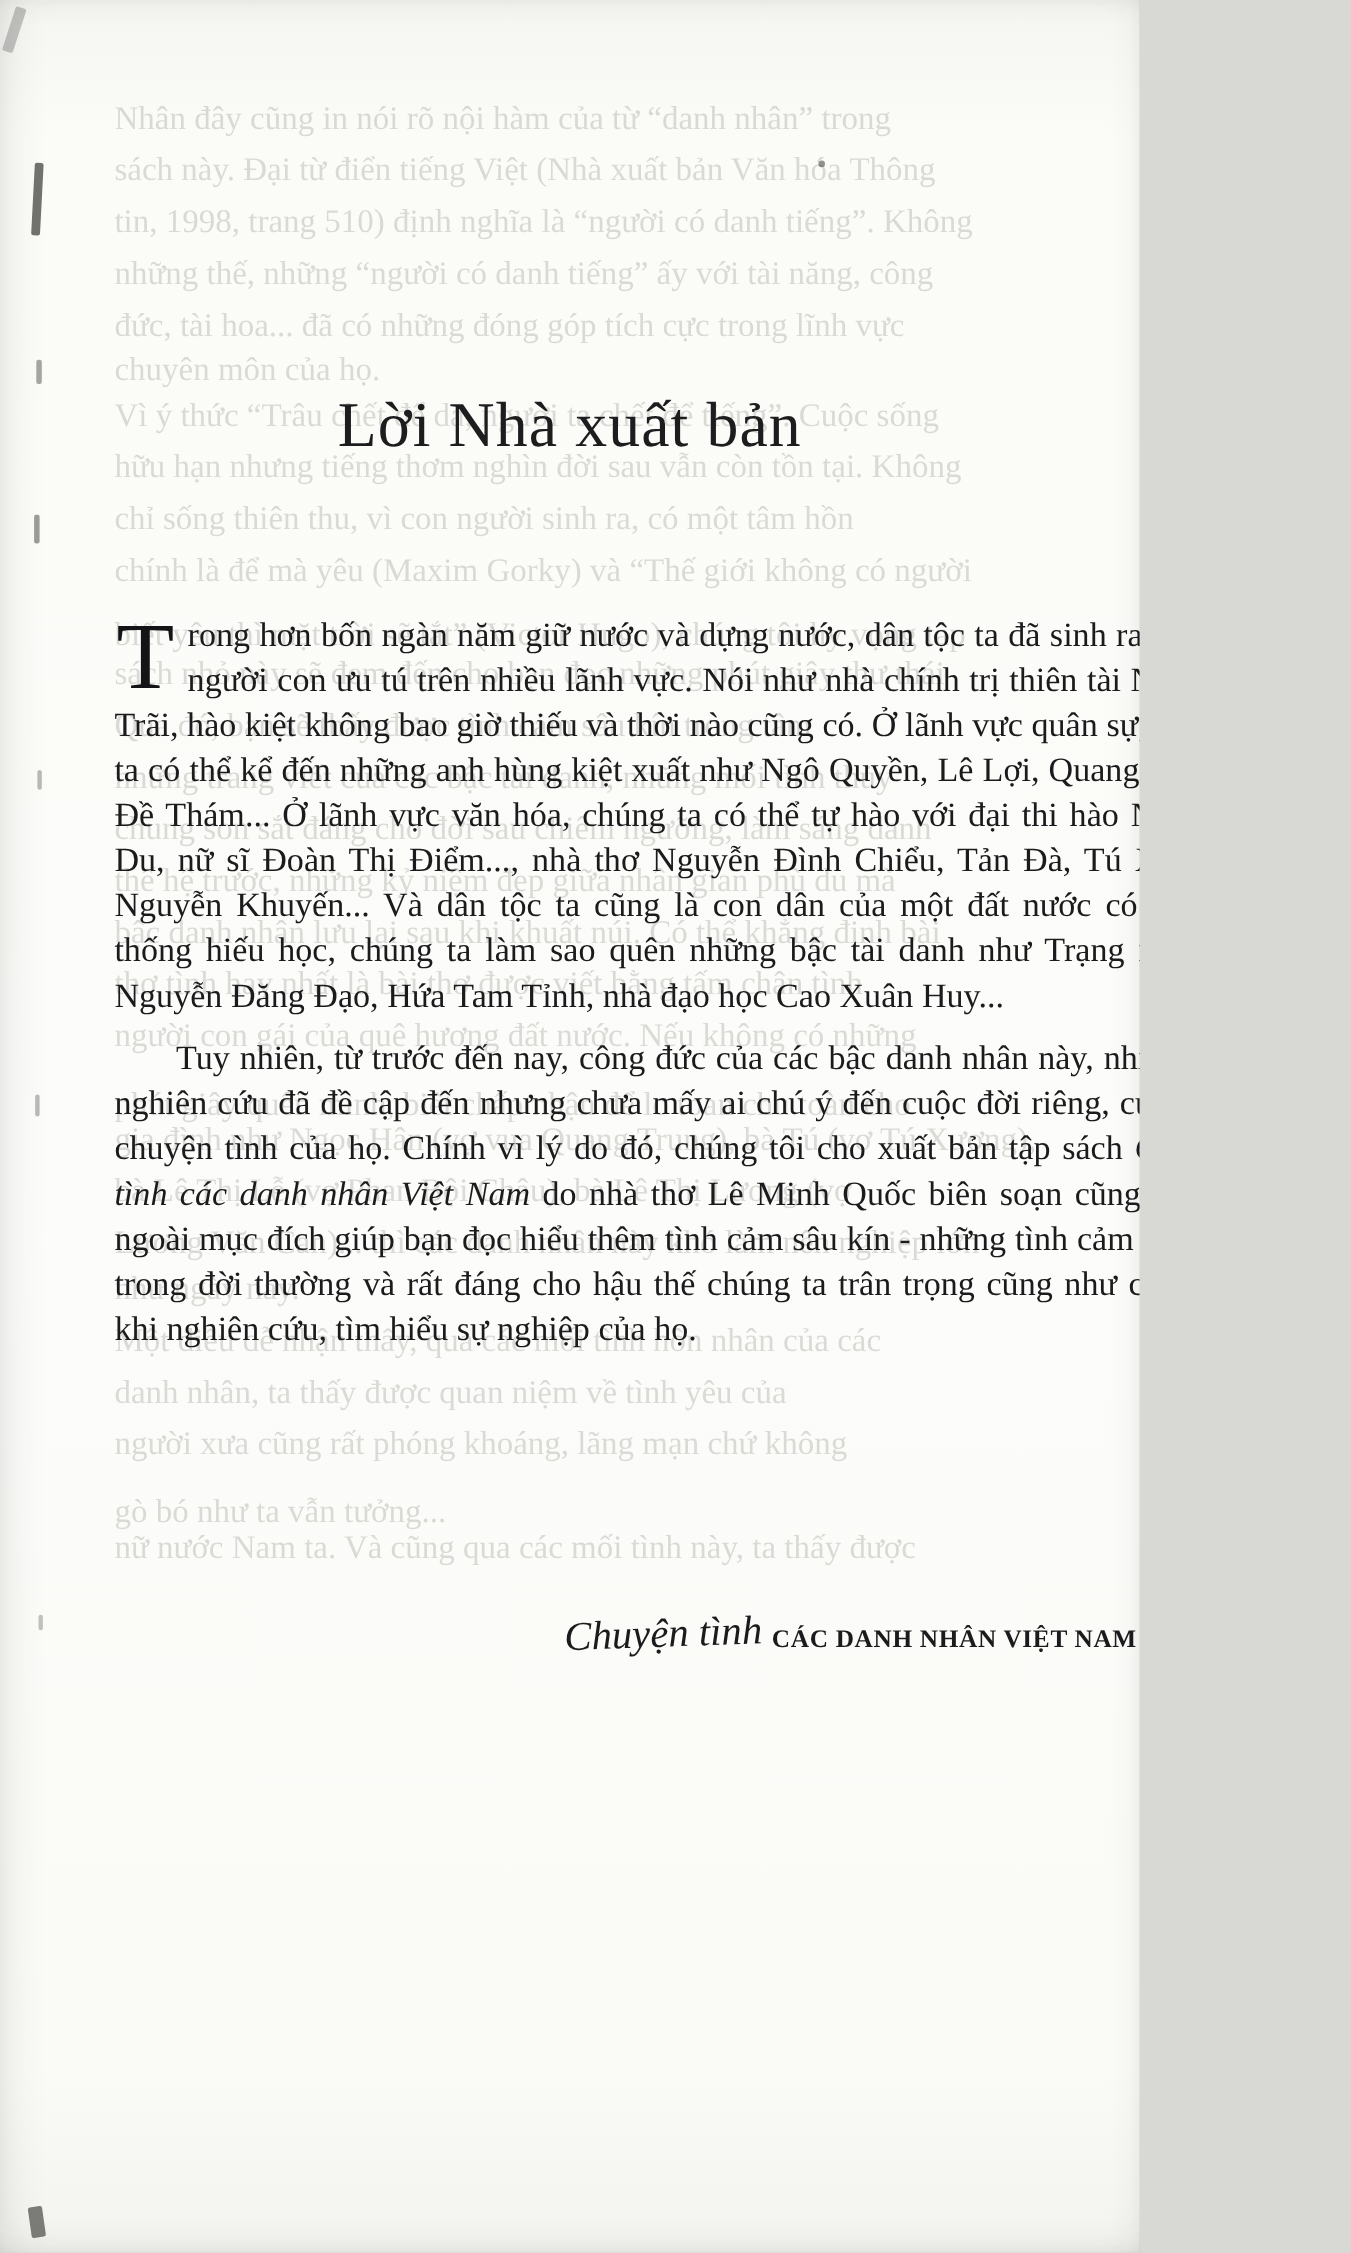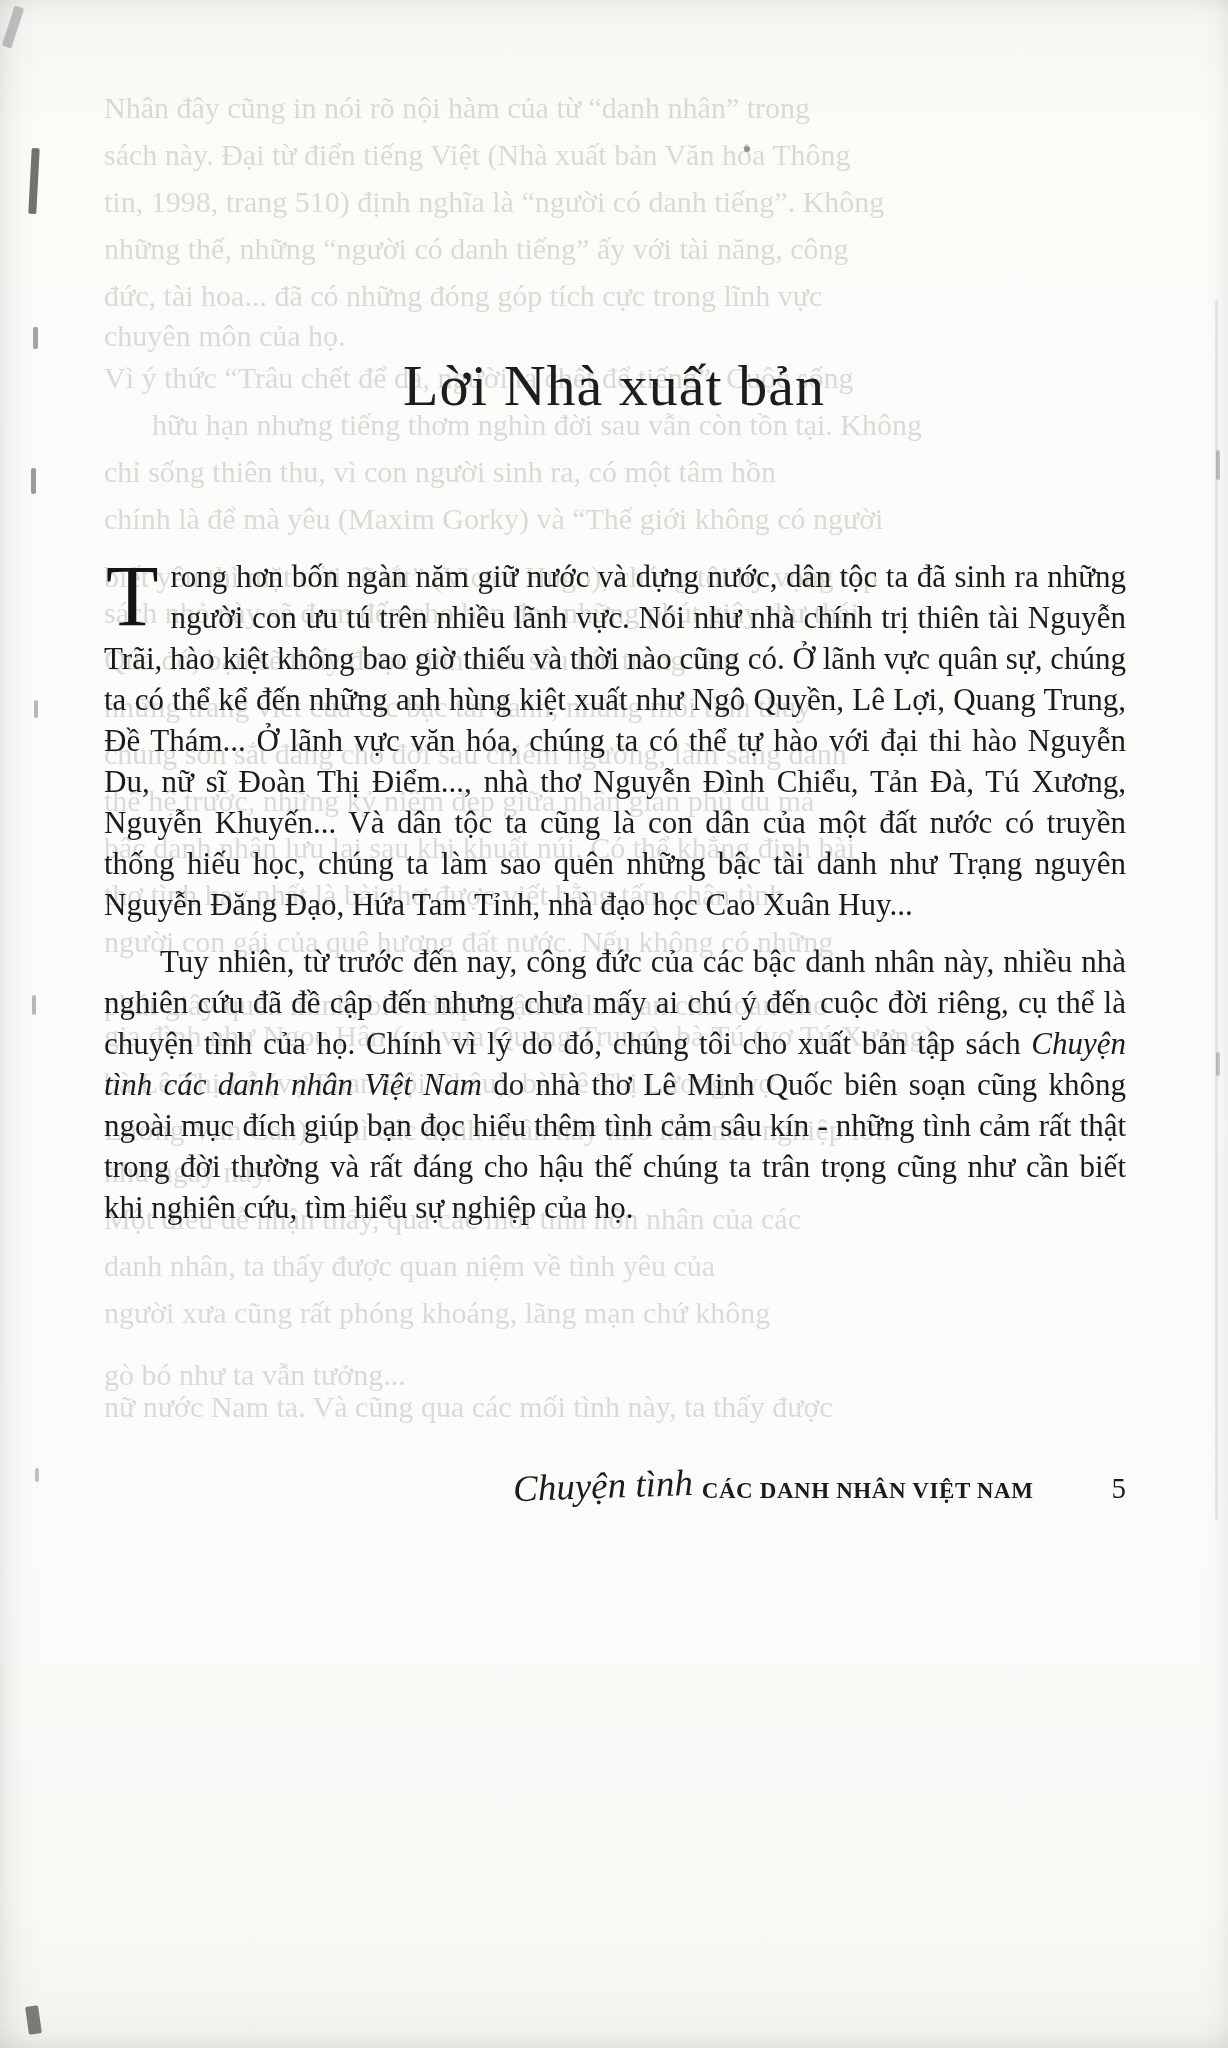--- a/index.html
+++ b/index.html
@@ -3,21 +3,21 @@
 <meta charset="utf-8">
 <style>
   * { margin:0; padding:0; box-sizing:border-box; }
   html,body { width:1228px; height:2048px; }
   body {
     background:#d8d8d5;
     font-family:"Liberation Serif","DejaVu Serif",serif;
   }
   .page {
     position:relative;
-    width:1228px; height:2048px;
+    width:1036px; height:2048px;
     background:linear-gradient(180deg,#f5f5f2 0%,#fbfbf8 6%,#fcfcfa 55%,#fafaf7 92%,#f3f3f0 100%);
     overflow:hidden;
     box-shadow:
       inset 28px 0 45px -32px rgba(60,60,55,0.18),
       inset -22px 0 40px -32px rgba(60,60,55,0.14),
       inset 0 18px 35px -28px rgba(60,60,55,0.14),
       inset 0 -22px 40px -28px rgba(60,60,55,0.16);
   }
 
   
@@ -95,21 +95,21 @@
 <div class="page">
 
   <div class="ghost-layer">
       <div class="ghost-line" style="top: 88px;">Nhân đây cũng in nói rõ nội hàm của từ “danh nhân” trong</div>
       <div class="ghost-line" style="top: 135px;">sách này. Đại từ điển tiếng Việt (Nhà xuất bản Văn hóa Thông</div>
       <div class="ghost-line" style="top: 182px;">tin, 1998, trang 510) định nghĩa là “người có danh tiếng”. Không</div>
       <div class="ghost-line" style="top: 229px;">những thế, những “người có danh tiếng” ấy với tài năng, công</div>
       <div class="ghost-line" style="top: 276px;">đức, tài hoa... đã có những đóng góp tích cực trong lĩnh vực</div>
       <div class="ghost-line" style="top: 316px;">chuyên môn của họ.</div>
       <div class="ghost-line" style="top: 358px;">Vì ý thức “Trâu chết để da, người ta chết để tiếng”. Cuộc sống</div>
-      <div class="ghost-line" style="top: 405px; margin-left: 48px;">hữu hạn nhưng tiếng thơm nghìn đời sau vẫn còn tồn tại. Không</div>
+      <div class="ghost-line" style="top: 405px;">hữu hạn nhưng tiếng thơm nghìn đời sau vẫn còn tồn tại. Không</div>
       <div class="ghost-line" style="top: 452px;">chỉ sống thiên thu, vì con người sinh ra, có một tâm hồn</div>
       <div class="ghost-line" style="top: 499px;">chính là để mà yêu (Maxim Gorky) và “Thế giới không có người</div>
       <div class="ghost-line" style="top: 557px;">biết yêu thì mặt trời sẽ tắt” (Victor Hugo), chúng tôi hy vọng tập</div>
       <div class="ghost-line" style="top: 593px;">sách nhỏ này sẽ đem đến cho bạn đọc những phút giây thư thái</div>
       <div class="ghost-line" style="top: 640px;">Qua đó, bạn sẽ thấy được tình cảm sâu kín trong tâm</div>
       <div class="ghost-line" style="top: 687px;">những trang viết của các bậc tài danh, những mối tình thủy</div>
       <div class="ghost-line" style="top: 734px;">chung son sắt đáng cho đời sau chiêm ngưỡng, làm sáng danh</div>
       <div class="ghost-line" style="top: 781px;">thế hệ trước, những kỷ niệm đẹp giữa nhân gian phù du mà</div>
       <div class="ghost-line" style="top: 828px;">bậc danh nhân lưu lại sau khi khuất núi. Có thể khẳng định bài</div>
       <div class="ghost-line" style="top: 875px;">thơ tình hay nhất là bài thơ được viết bằng tấm chân tình</div>

